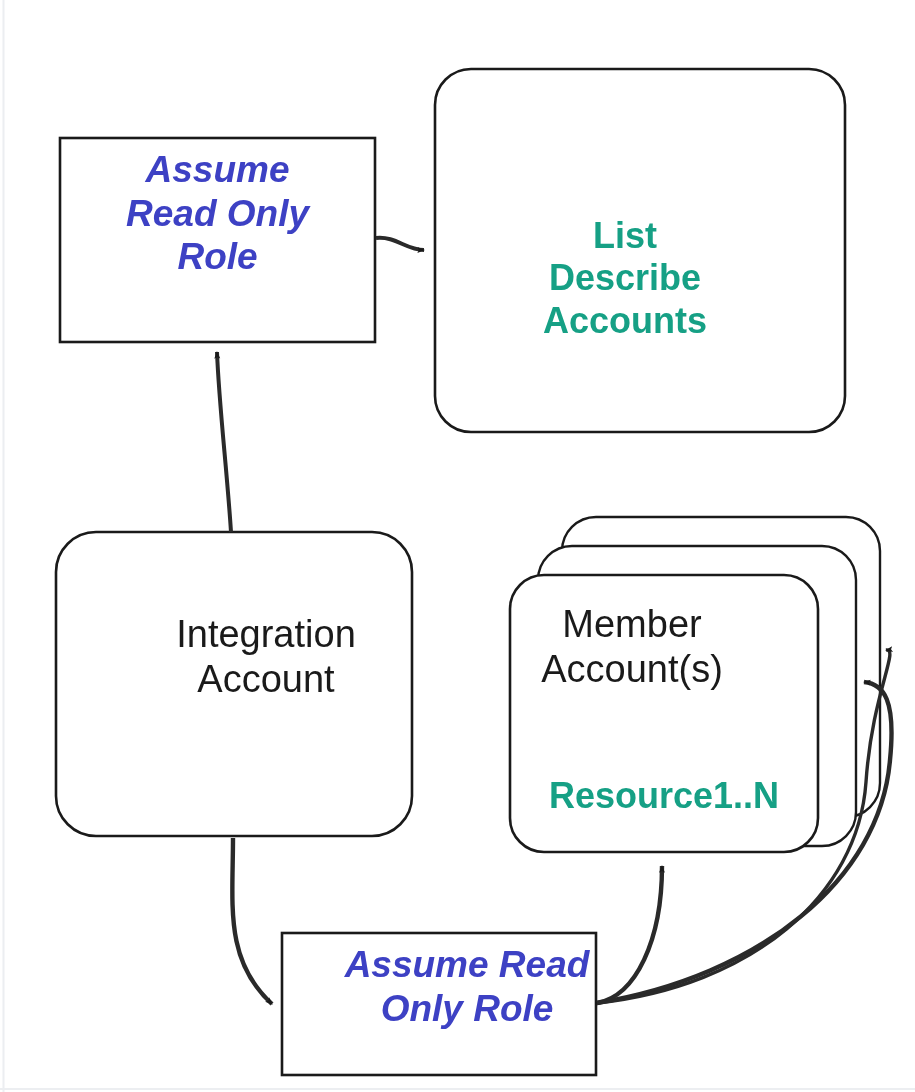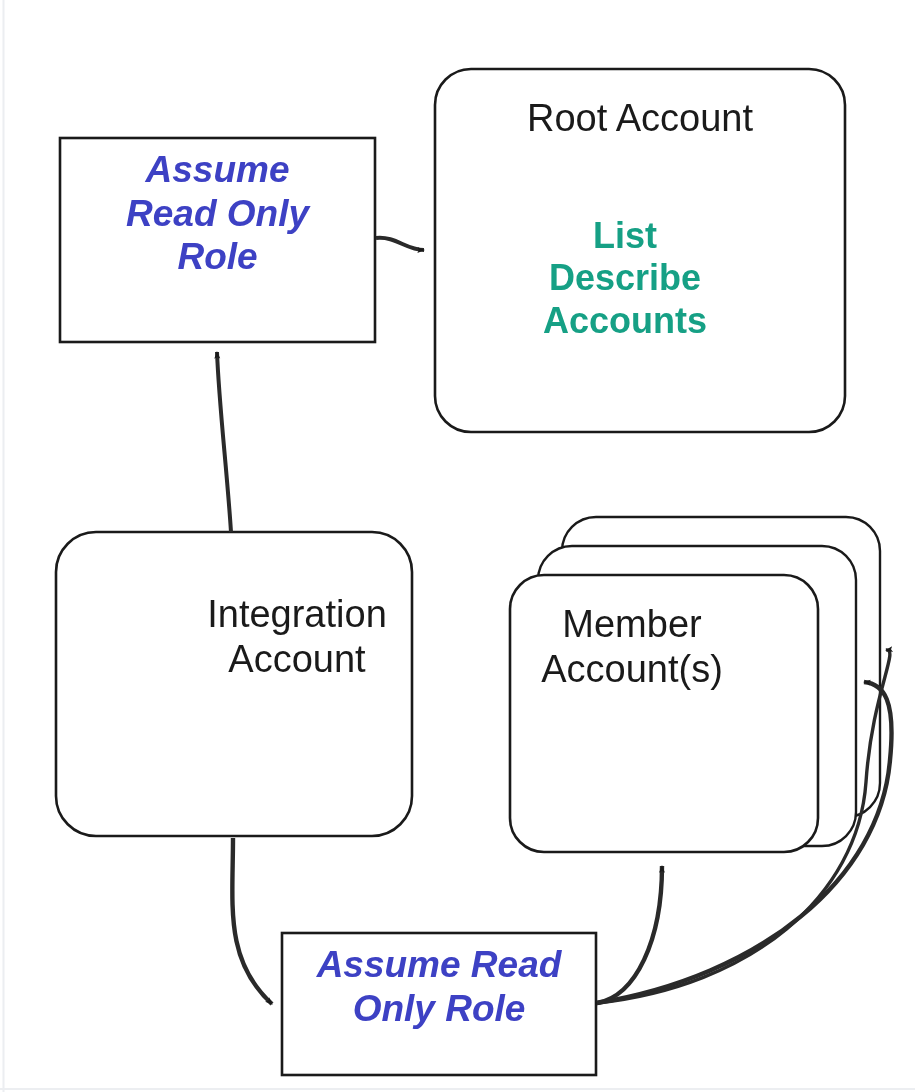--- a/index.html
+++ b/index.html
@@ -48,25 +48,25 @@
   .role-text {
     color: #3d41c4;
     font-size: 37px;
     font-style: italic;
     font-weight: 700;
     white-space: pre-line;
   }
   
   #root-account-title   { left: 435px; top: 96px;  width: 410px; }
   #root-account-actions { left: 435px; top: 215px; width: 380px; }
-  #integration-label    { left: 56px;  top: 592px; width: 420px; padding-left: 31px; }
+  #integration-label    { left: 56px;  top: 612px; width: 420px; }
   #member-title         { left: 510px; top: 602px; width: 244px; }
   #member-resource      { left: 510px; top: 775px; width: 308px; }
   #role-top-label       { left: 60px;  top: 148px; width: 315px; }
-  #role-bottom-label    { left: 282px; top: 943px; width: 314px; }
+  #role-bottom-label    { left: 282px; top: 943px; width: 314px; padding-left: 28px; }
 </style>
 </head>
 <body>
 
 <div id="diagram-root">
 
   <svg id="diagram-svg" viewBox="0 0 915 1092">
     <defs>
       <marker id="arrow" viewBox="0 0 12 10" refX="10" refY="5" markerWidth="8" markerHeight="7" orient="auto-start-reverse" markerUnits="userSpaceOnUse">
         <path d="M 0 0.6 L 11.5 5 L 0 9.4 L 2.4 5 Z" fill="#1a1a1a"></path>
@@ -94,40 +94,40 @@
 
     <path d="M 233 838 C 233 905 224 960 272 1004" fill="none" stroke="#2a2a2a" stroke-width="4.4" marker-end="url(#arrow)"></path>
 
     <path d="M 597 1003 C 636 996 662 940 662 866" fill="none" stroke="#2a2a2a" stroke-width="4.4" marker-end="url(#arrow)"></path>
 
     <path d="M 597 1003 C 760 976 880 880 890 760 C 896 700 884 684 864 682" fill="none" stroke="#2a2a2a" stroke-width="4.4" marker-end="url(#arrow)"></path>
 
     <path d="M 597 1003 C 752 986 858 896 866 782 C 872 694 900 648 886 650" fill="none" stroke="#2a2a2a" stroke-width="3.4" marker-end="url(#arrow)"></path>
   </svg>
 
-  <div class="node-text" id="root-account-title">
-    <span class="title-text">Root Account</span>
-  </div>
 
   <div class="node-text" id="root-account-actions">
     <span class="accent-text">List
 Describe
 Accounts</span>
   </div>
 
   <div class="node-text" id="integration-label">
     <span class="title-text">Integration
 Account</span>
   </div>
 
   <div class="node-text" id="member-title">
     <span class="title-text">Member
 Account(s)</span>
   </div>
 
+  <div class="node-text" id="member-resource">
+    <span class="accent-text">Resource1..N</span>
+  </div>
 
   <div class="node-text" id="role-top-label">
     <span class="role-text">Assume
 Read Only
 Role</span>
   </div>
 
   <div class="node-text" id="role-bottom-label">
     <span class="role-text">Assume Read
 Only Role</span>

